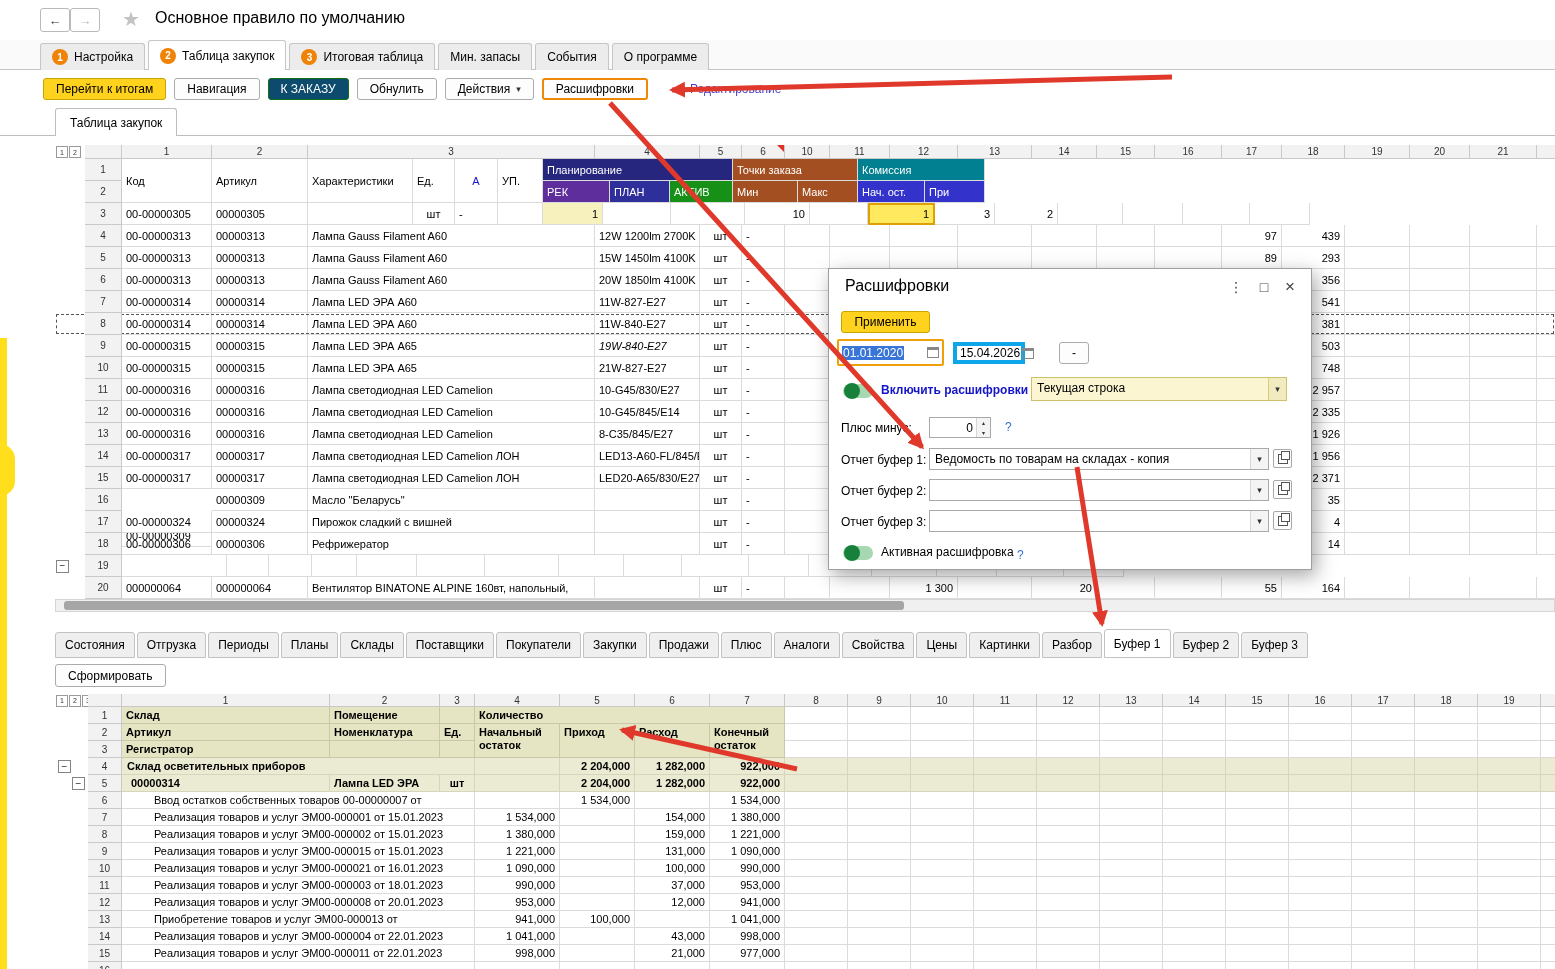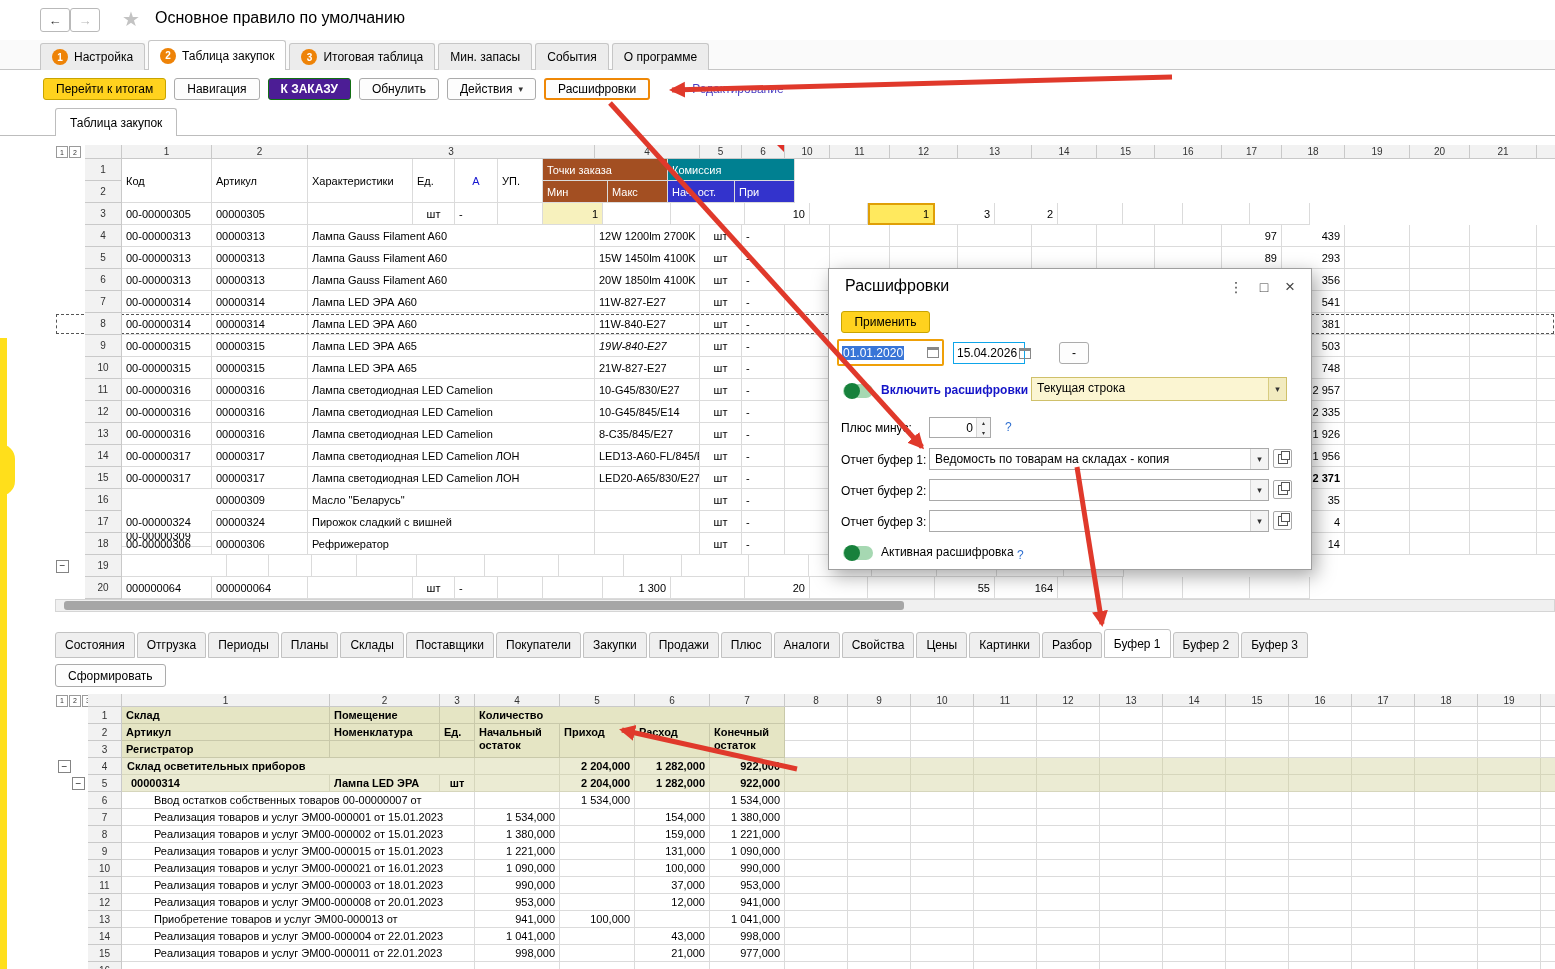--- a/index.html
+++ b/index.html
@@ -17,21 +17,21 @@
   
   .tabbar{position:absolute;left:0;top:40px;width:100%;height:30px;display:flex;align-items:flex-end;padding-left:40px;border-bottom:1px solid #c6c6c6;box-sizing:border-box;background:#fafafa}
   .mtab{display:inline-flex;align-items:center;gap:6px;padding:0 11px;height:26px;background:#ececec;border:1px solid #c6c6c6;border-bottom:none;border-radius:3px 3px 0 0;margin-right:3px;font-size:12px;margin-bottom:-1px}
   .mtab.active{background:#fff;height:29px;z-index:2}
   .badge{width:16px;height:16px;border-radius:50%;background:#ee8307;color:#fff;font-size:10px;font-weight:bold;display:inline-flex;align-items:center;justify-content:center;flex:none}
 
   
   .toolbar{position:absolute;left:0;top:70px;width:100%;height:38px;display:flex;align-items:center;padding-left:43px;gap:8px;box-sizing:border-box;background:#fff}
   .btn{box-sizing:border-box;display:inline-flex;align-items:center;justify-content:center;border:1px solid #ababab;border-radius:3px;background:#fdfdfd;font-size:12px;padding:0 12px;height:22px;cursor:default;flex:none}
   .btn-yellow{background:#ffd21e;border-color:#c8a400}
-  .btn-green{background:#4c1d95;border-color:#127012;color:#fff;font-weight:bold}
+  .btn-green{background:#0c4a6e;border-color:#127012;color:#fff;font-weight:normal}
   .btn-hl{border:2px solid #ef8807}
   .caret{font-size:9px;margin-left:6px;color:#333}
   .edit-link{color:#4b3fc4;font-size:12px;margin-left:34px}
 
   
   .subtabs{position:absolute;left:0;top:108px;width:100%;height:28px;border-bottom:1px solid #bdbdbd;box-sizing:border-box;padding-left:55px;background:#fff}
   .subtab{display:inline-flex;align-items:center;height:27px;padding:0 14px;background:#fff;border:1px solid #bdbdbd;border-bottom:none;border-radius:3px 3px 0 0;font-size:12px}
 
   
   #main-table{position:absolute;left:55px;top:145px;width:1500px;background:#fff;z-index:1;overflow:hidden}
@@ -71,21 +71,21 @@
   .gen{position:absolute;left:55px;top:664px;height:23px;z-index:2}
 
   
   .dlg{position:absolute;left:828px;top:268px;width:482px;height:300px;background:#fff;border:1px solid #9f9f9f;box-shadow:4px 6px 18px rgba(0,0,0,.35);z-index:50}
   .dlg-title{position:absolute;left:16px;top:8px;font-size:16px;color:#000}
   .dico{position:absolute;top:10px;font-size:14px;color:#444;width:18px;text-align:center}
   .dmenu{left:398px}.dmax{left:426px}.dclose{left:452px;font-size:17px;top:8px}
   .dapply{position:absolute;left:12px;top:42px;width:89px;height:22px}
   .datef{position:absolute;display:flex;align-items:center;background:#fff;box-sizing:border-box;padding:0 3px;gap:2px}
   .f1{left:8px;top:70px;width:107px;height:27px;border:2px solid #efa008;border-radius:2px}
-  .f2{left:124px;top:73px;width:72px;height:22px;border:1px solid #0ea5e9}
+  .f2{left:124px;top:73px;width:72px;height:22px;border:4px solid #0ea5e9}
   .dsel{background:#3875d7;color:#fff;font-size:12px;padding:0 1px}
   .dval{font-size:12px}
   .ico-cal{width:12px;height:11px;border:1px solid #888;border-top:3px solid #888;margin-left:auto;flex:none;box-sizing:border-box}
   .dminus{position:absolute;left:230px;top:73px;width:30px;height:22px}
   .tg{position:absolute;width:30px;height:14px;border-radius:8px;background:#a6d8b2}
   .tg::after{content:"";position:absolute;left:1px;top:-1px;width:16px;height:16px;border-radius:50%;background:#17813c}
   .tg1{left:14px;top:115px}.tg2{left:14px;top:277px}
   .lbl{position:absolute;font-size:12px;color:#000}
   .blue-lbl{color:#1414c8;font-weight:bold}
   .lbl-enable{left:52px;top:114px}
@@ -198,20 +198,28 @@
         <div class="stack" style="width: 37px;">
           <div class="cell numc" style="width: 37px; height: 22px;">1</div>
           <div class="cell numc" style="width: 37px; height: 22px;">2</div>
         </div>
         <div class="cell hwhite al" style="width: 90px; height: 44px;">Код</div>
         <div class="cell hwhite al" style="width: 96px; height: 44px;">Артикул</div>
         <div class="cell hwhite al" style="width: 105px; height: 44px;">Характеристики</div>
         <div class="cell hwhite al" style="width: 42px; height: 44px;">Ед.</div>
         <div class="cell hwhite ac blue-h" style="width: 43px; height: 44px;">А</div>
         <div class="cell hwhite al" style="width: 45px; height: 44px;">УП.</div>
+        <div class="stack" style="width: 190px;">
+          <div class="cell band al" style="width: 190px; height: 22px; background: rgb(38, 38, 126);">Планирование</div>
+          <div class="hrow" style="height: 22px;">
+            <div class="cell band al" style="width: 67px; height: 22px; background: rgb(94, 47, 156);">РЕК</div>
+            <div class="cell band al" style="width: 60px; height: 22px; background: rgb(47, 47, 156);">ПЛАН</div>
+            <div class="cell band al" style="width: 63px; height: 22px; background: rgb(22, 144, 22);">АКТИВ</div>
+          </div>
+        </div>
         <div class="stack" style="width: 125px;">
           <div class="cell band al" style="width: 125px; height: 22px; background: rgb(163, 79, 34);">Точки заказа</div>
           <div class="hrow" style="height: 22px;">
             <div class="cell band al" style="width: 65px; height: 22px; background: rgb(163, 79, 34);">Мин</div>
             <div class="cell band al" style="width: 60px; height: 22px; background: rgb(163, 79, 34);">Макс</div>
           </div>
         </div>
         <div class="stack" style="width: 127px;">
           <div class="cell band al" style="width: 127px; height: 22px; background: rgb(0, 128, 145);">Комиссия</div>
           <div class="hrow" style="height: 22px;">
@@ -505,21 +513,21 @@
         <div class="cell ac" style="width: 42px; height: 22px;">шт</div>
         <div class="cell al" style="width: 43px; height: 22px;">-</div>
         <div class="cell al" style="width: 45px; height: 22px;"></div>
         <div class="cell ar" style="width: 60px; height: 22px;"></div>
         <div class="cell ar" style="width: 68px; height: 22px;"></div>
         <div class="cell ar" style="width: 74px; height: 22px;"></div>
         <div class="cell ar" style="width: 65px; height: 22px;"></div>
         <div class="cell ar" style="width: 58px; height: 22px;"></div>
         <div class="cell ar" style="width: 67px; height: 22px;"></div>
         <div class="cell ar" style="width: 60px; height: 22px;"></div>
-        <div class="cell ar" style="width: 63px; height: 22px; font-weight: bold;">2 371</div>
+        <div class="cell ar" style="width: 63px; height: 22px;">2 371</div>
         <div class="cell ar" style="width: 65px; height: 22px;"></div>
         <div class="cell ar" style="width: 60px; height: 22px;"></div>
         <div class="cell ar" style="width: 67px; height: 22px;"></div>
         <div class="cell ar" style="width: 60px; height: 22px;"></div>
       </div>
       <div class="hrow drow" style="height: 22px;">
         <div class="cell tree" style="width: 30px; height: 22px;"></div>
         <div class="cell numc" style="width: 37px; height: 22px;">16</div>
         <div class="cell al" style="width: 90px; height: 22px; margin-top: 36px;">00-00000309</div>
         <div class="cell al" style="width: 96px; height: 22px;">00000309</div>
@@ -607,20 +615,21 @@
         <div class="cell " style="width: 65px; height: 22px;"></div>
         <div class="cell " style="width: 60px; height: 22px;"></div>
         <div class="cell " style="width: 67px; height: 22px;"></div>
         <div class="cell " style="width: 60px; height: 22px;"></div>
       </div>
       <div class="hrow drow" style="height: 22px;">
         <div class="cell tree" style="width: 30px; height: 22px;"></div>
         <div class="cell numc" style="width: 37px; height: 22px;">20</div>
         <div class="cell al" style="width: 90px; height: 22px;">000000064</div>
         <div class="cell al" style="width: 96px; height: 22px;">000000064</div>
+        <div class="cell al" style="width: 287px; height: 22px;">Вентилятор BINATONE ALPINE 160вт, напольный,</div>
         <div class="cell al" style="width: 105px; height: 22px;"></div>
         <div class="cell ac" style="width: 42px; height: 22px;">шт</div>
         <div class="cell al" style="width: 43px; height: 22px;">-</div>
         <div class="cell al" style="width: 45px; height: 22px;"></div>
         <div class="cell ar" style="width: 60px; height: 22px;"></div>
         <div class="cell ar" style="width: 68px; height: 22px;">1 300</div>
         <div class="cell ar" style="width: 74px; height: 22px;"></div>
         <div class="cell ar" style="width: 65px; height: 22px;">20</div>
         <div class="cell ar" style="width: 58px; height: 22px;"></div>
         <div class="cell ar" style="width: 67px; height: 22px;"></div>

